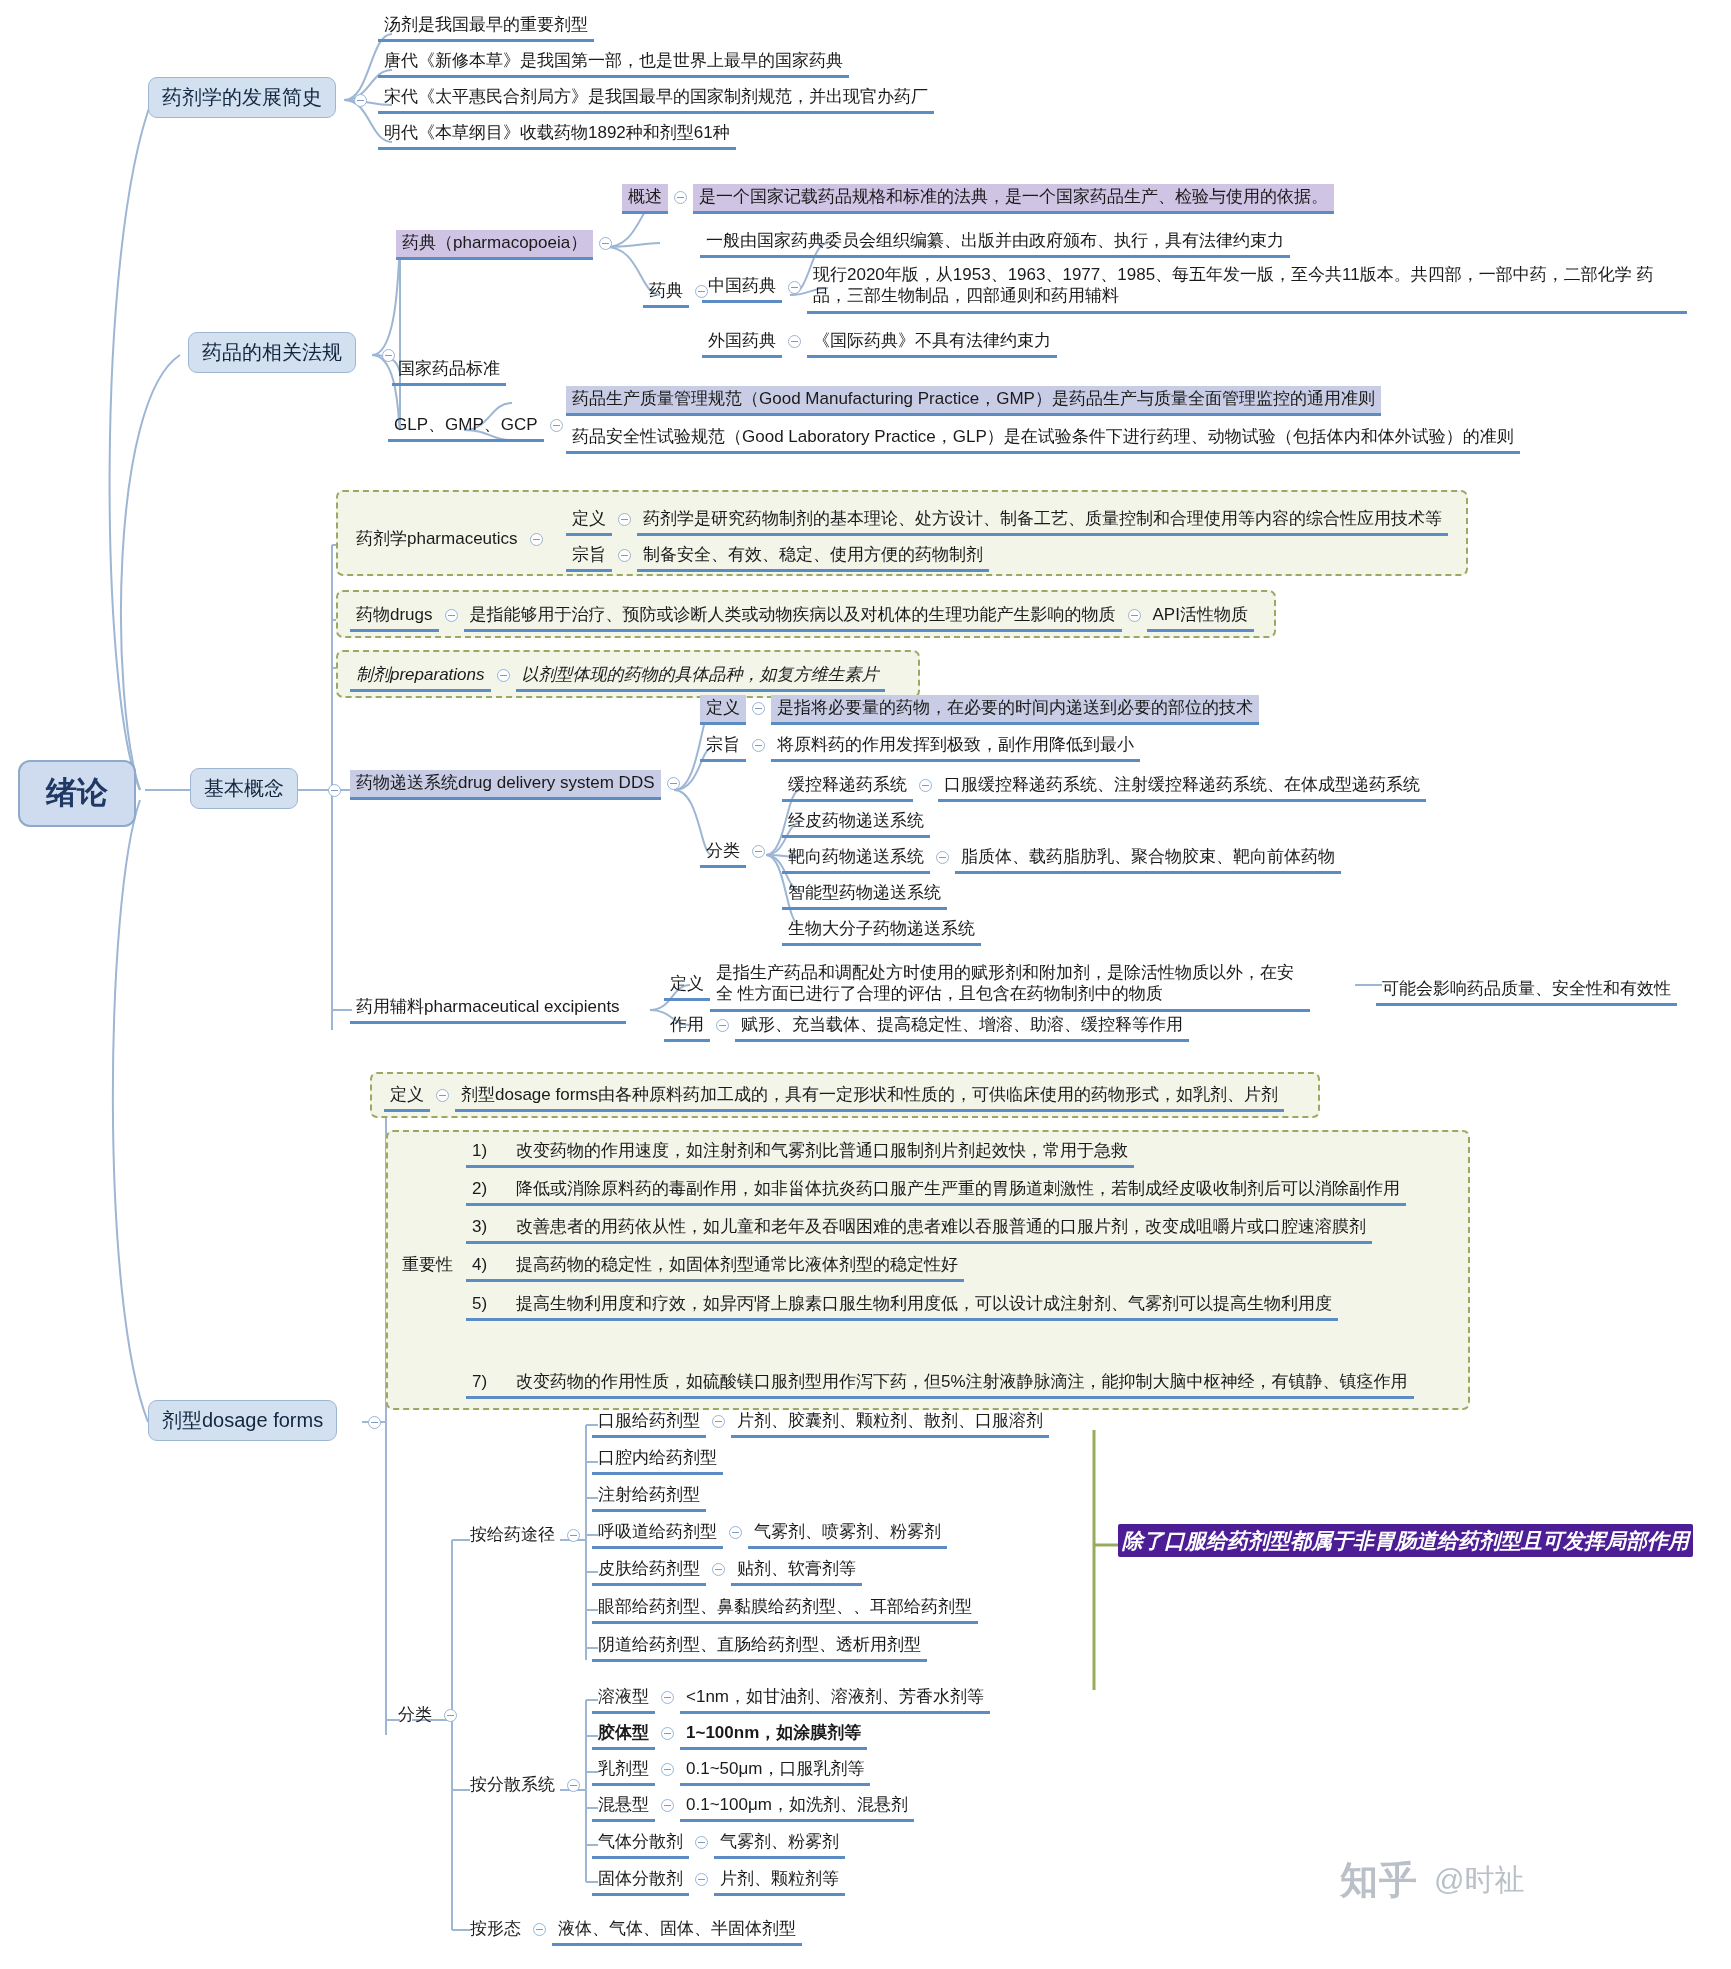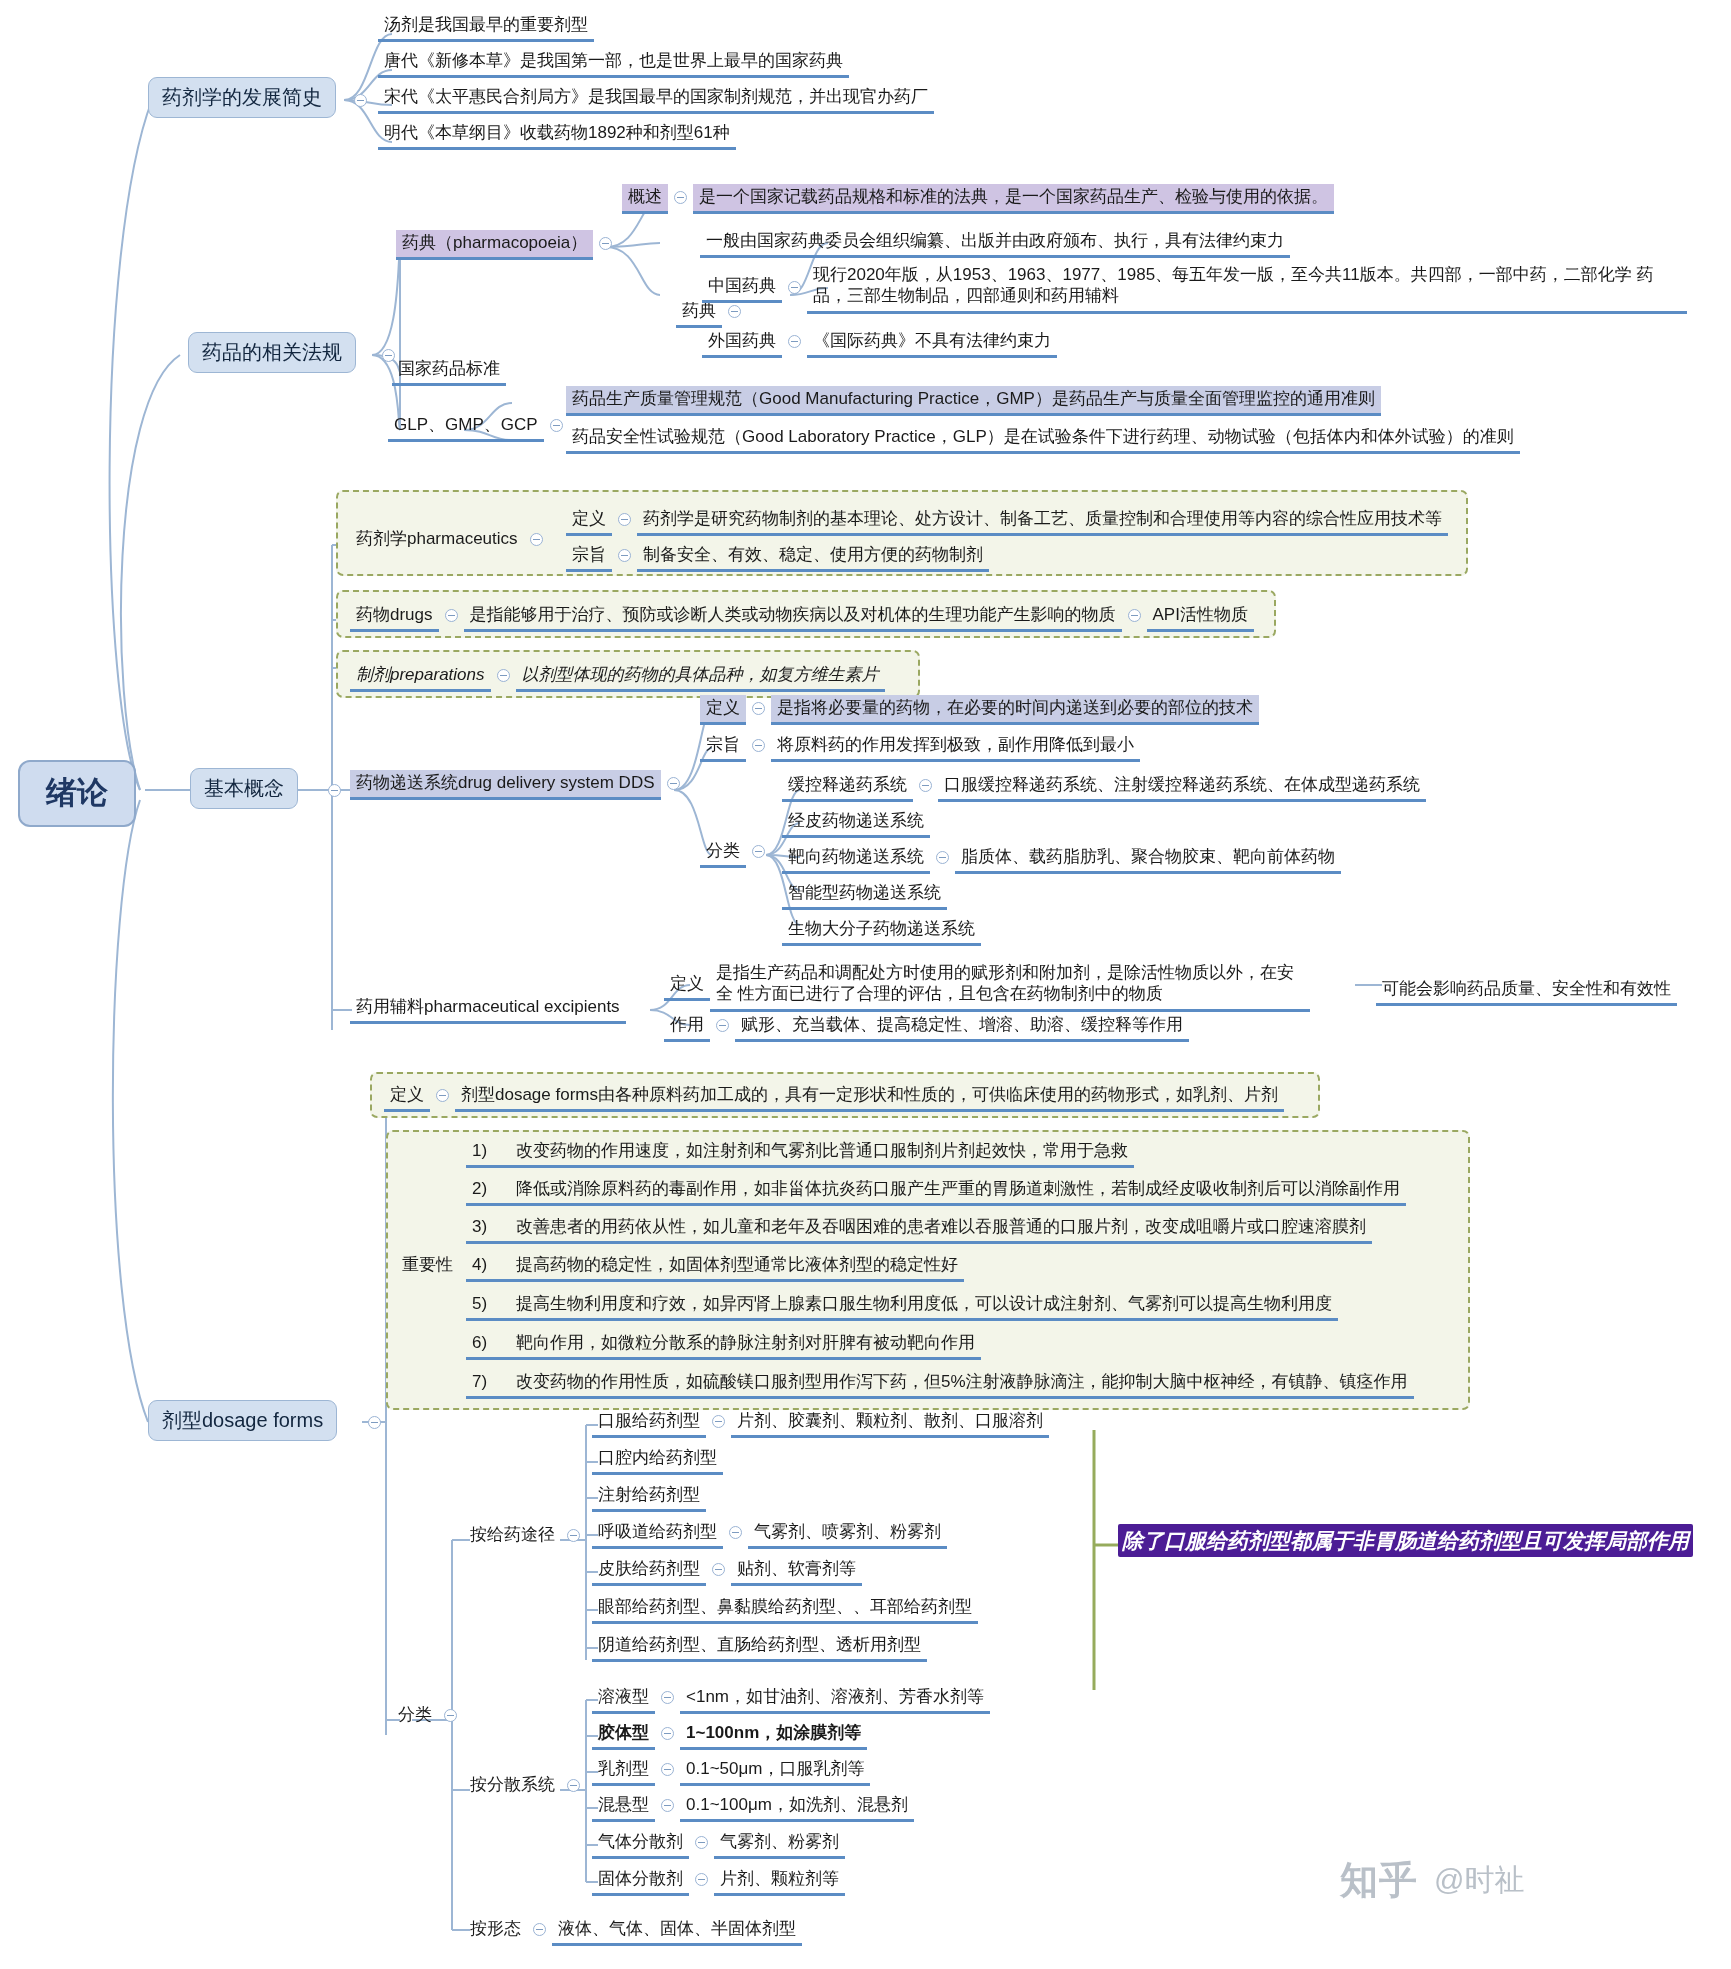--- a/index.html
+++ b/index.html
@@ -184,21 +184,21 @@
   </div>
 
   <div class="node" style="left:622px; top:184px;">
     <span class="nd-text hl-purple ul">概述</span><span class="collapse"></span><span class="nd-text hl-purple ul">是一个国家记载药品规格和标准的法典，是一个国家药品生产、检验与使用的依据。</span>
   </div>
 
   <div class="node" style="left:700px; top:228px;">
     <span class="nd-text ul">一般由国家药典委员会组织编纂、出版并由政府颁布、执行，具有法律约束力</span>
   </div>
 
-  <div class="node" style="left:676px; top:278px;margin-top:20px;">
+  <div class="node" style="left:643px; top:278px;">
     <span class="nd-text ul">药典</span><span class="collapse"></span>
   </div>
 
   <div class="node" style="left:702px; top:262px;">
     <span class="nd-text ul" style="vertical-align:middle;">中国药典</span><span class="collapse"></span><span class="nd-text ul" style="display:inline-block; white-space:normal; vertical-align:middle; width:880px;">
       <span>现行2020年版，从1953、1963、1977、1985、每五年发一版，至今共11版本。共四部，一部中药，二部化学</span>
       <span>药品，三部生物制品，四部通则和药用辅料</span>
     </span>
   </div>
 
@@ -311,23 +311,20 @@
   </div>
   <div class="node" style="left:466px; top:1214px;">
     <span class="nd-text ul"><span class="num">3)</span><span>改善患者的用药依从性，如儿童和老年及吞咽困难的患者难以吞服普通的口服片剂，改变成咀嚼片或口腔速溶膜剂</span></span>
   </div>
   <div class="node" style="left:466px; top:1252px;">
     <span class="nd-text ul"><span class="num">4)</span><span>提高药物的稳定性，如固体剂型通常比液体剂型的稳定性好</span></span>
   </div>
   <div class="node" style="left:466px; top:1291px;">
     <span class="nd-text ul"><span class="num">5)</span><span>提高生物利用度和疗效，如异丙肾上腺素口服生物利用度低，可以设计成注射剂、气雾剂可以提高生物利用度</span></span>
   </div>
-  <div class="node" style="left:466px; top:1330px;">
-    <span class="nd-text ul"><span class="num">6)</span><span>靶向作用，如微粒分散系的静脉注射剂对肝脾有被动靶向作用</span></span>
-  </div>
   <div class="node" style="left:466px; top:1369px;">
     <span class="nd-text ul"><span class="num">7)</span><span>改变药物的作用性质，如硫酸镁口服剂型用作泻下药，但5%注射液静脉滴注，能抑制大脑中枢神经，有镇静、镇痉作用</span></span>
   </div>
 
   <div class="node" style="left:392px; top:1702px;">
     <span class="nd-text">分类</span><span class="collapse"></span>
   </div>
 
   <div class="node" style="left:464px; top:1522px;">
     <span class="nd-text">按给药途径</span><span class="collapse"></span>

